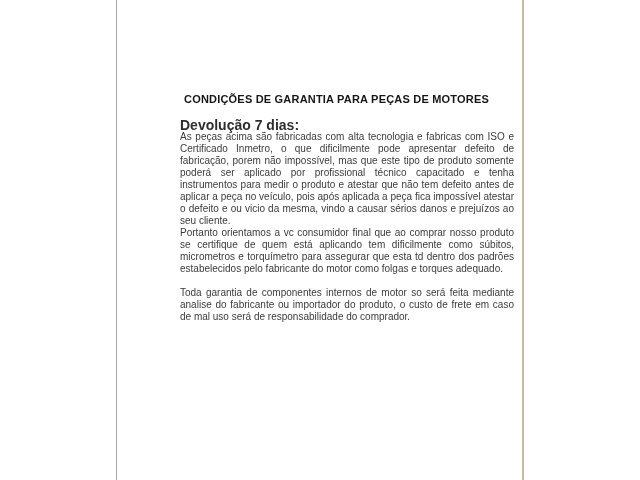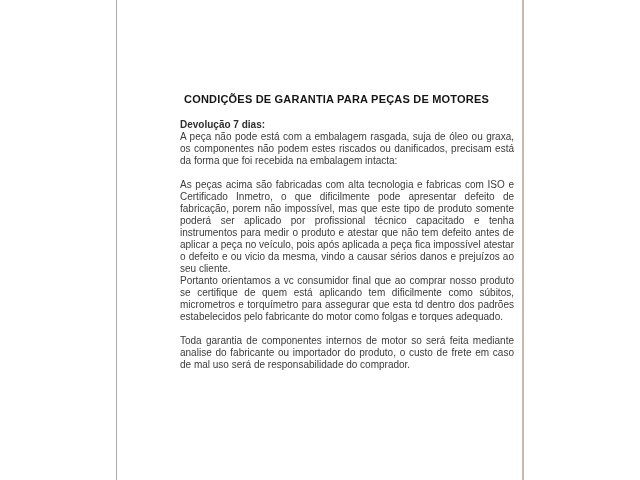--- a/index.html
+++ b/index.html
@@ -40,21 +40,21 @@
   .doc-title {
     font-size: 11px;
     line-height: 14px;
     font-weight: bold;
     color: #161616;
     letter-spacing: 0.2px;
     text-align: left;
     margin: 0 0 13px 4px;
   }
   .sec-heading {
-    font-size: 10px;
+    font-size: 14px;
     line-height: 12px;
     font-weight: bold;
     color: #2e2e2e;
     text-align: left;
     margin: 0;
   }
   .sec-heading.mb { margin: 0 0 12px 0; }
   p { margin: 0 0 12px 0; }
   p.joined { margin: 0; }
   p.last { margin: 0; }
@@ -68,21 +68,20 @@
   <div class="rule rule-right"></div>
 
   <div class="content">
 
     <h1 class="doc-title">CONDIÇÕES DE GARANTIA PARA PEÇAS DE MOTORES</h1>
 
 
 
     <h2 class="sec-heading">Devolução 7 dias:</h2>
 
-    <p>A peça não pode está com a embalagem rasgada, suja de óleo ou graxa, os componentes não podem estes riscados ou danificados, precisam está da forma que foi recebida na embalagem intacta:</p>
 
 
     <p class="joined">As peças acima são fabricadas com alta tecnologia e fabricas com ISO e Certificado Inmetro, o que dificilmente pode apresentar defeito de fabricação, porem não impossível, mas que este tipo de produto somente poderá ser aplicado por profissional técnico capacitado e tenha instrumentos para medir o produto e atestar que não tem defeito antes de aplicar a peça no veículo, pois após aplicada a peça fica impossível atestar o defeito e ou vicio da mesma, vindo a causar sérios danos e prejuízos ao seu cliente.</p>
 
     <p>Portanto orientamos a vc consumidor final que ao comprar nosso produto se certifique de quem está aplicando tem dificilmente como súbitos, micrometros e torquímetro para assegurar que esta td dentro dos padrões estabelecidos pelo fabricante do motor como folgas e torques adequado.</p>
 
     <p class="last">Toda garantia de componentes internos de motor so será feita mediante analise do fabricante ou importador do produto, o custo de frete em caso de mal uso será de responsabilidade do comprador.</p>
 
   </div>
 </div>

